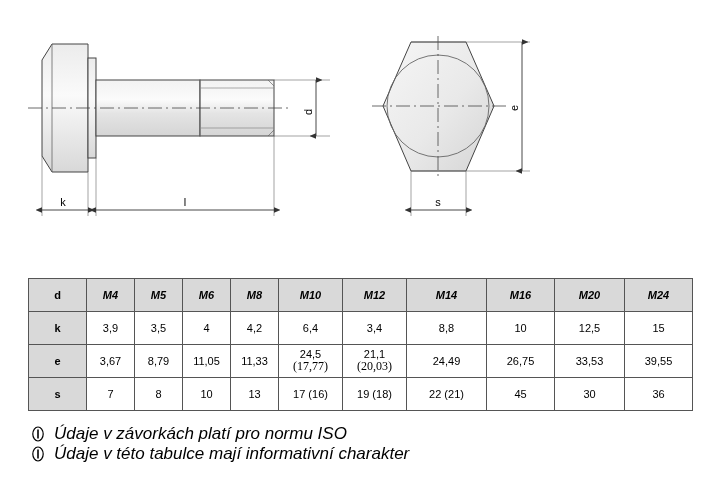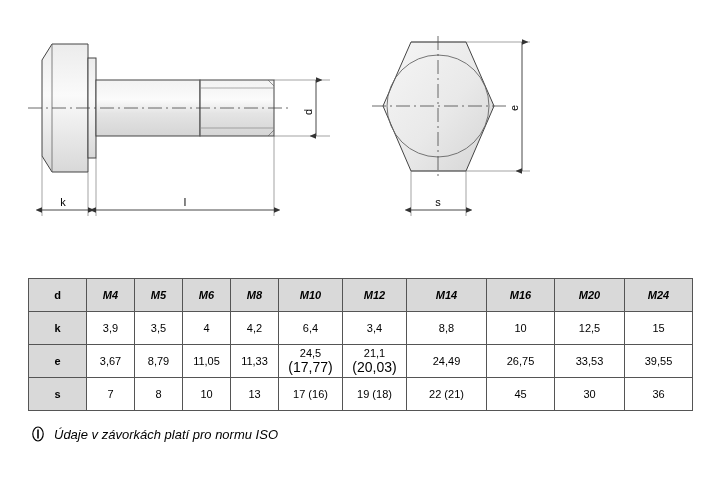--- a/index.html
+++ b/index.html
@@ -55,21 +55,22 @@
     background: #d9d9d9;
     font-weight: bold;
     font-size: 11px;
     font-style: italic;
   }
   table.spec td.val {
     font-weight: normal;
   }
   .sub {
     display: block;
-    font-size: 14px;
+    font-size: 12px;
+    font-family: Liberation Serif, serif;
   }
 
   #notes {
     position: absolute;
     left: 30px;
     top: 424px;
     width: 660px;
   }
   .note-row {
     display: flex;
@@ -77,21 +78,21 @@
     height: 20px;
   }
   .note-icon {
     width: 16px;
     height: 16px;
     margin-right: 8px;
     flex: none;
   }
   .note-text {
     font-style: italic;
-    font-size: 13px;
+    font-size: 17px;
     color: #000;
   }
 </style>
 </head>
 <body>
 
 <div id="diagram-area">
   <svg width="719" height="250" viewBox="0 0 719 250">
     <defs>
       <marker id="arrowL" markerWidth="8" markerHeight="8" refX="7" refY="3" orient="auto">
@@ -267,13 +268,22 @@
 <div id="notes">
   <div class="note-row">
     <span class="note-icon">
       <svg width="16" height="16" viewBox="0 0 16 16">
         <ellipse cx="8" cy="8" rx="5.2" ry="7" fill="none" stroke="#000" stroke-width="1.2"></ellipse>
         <line x1="8" y1="3.6" x2="8" y2="12.4" stroke="#000" stroke-width="1.6"></line>
       </svg>
     </span>
     <span class="note-text">Údaje v závorkách platí pro normu ISO</span>
   </div>
+  <div class="note-row">
+    <span class="note-icon">
+      <svg width="16" height="16" viewBox="0 0 16 16">
+        <ellipse cx="8" cy="8" rx="5.2" ry="7" fill="none" stroke="#000" stroke-width="1.2"></ellipse>
+        <line x1="8" y1="3.6" x2="8" y2="12.4" stroke="#000" stroke-width="1.6"></line>
+      </svg>
+    </span>
+    <span class="note-text">Údaje v této tabulce mají informativní charakter</span>
+  </div>
 </div>
 
 </body></html>

